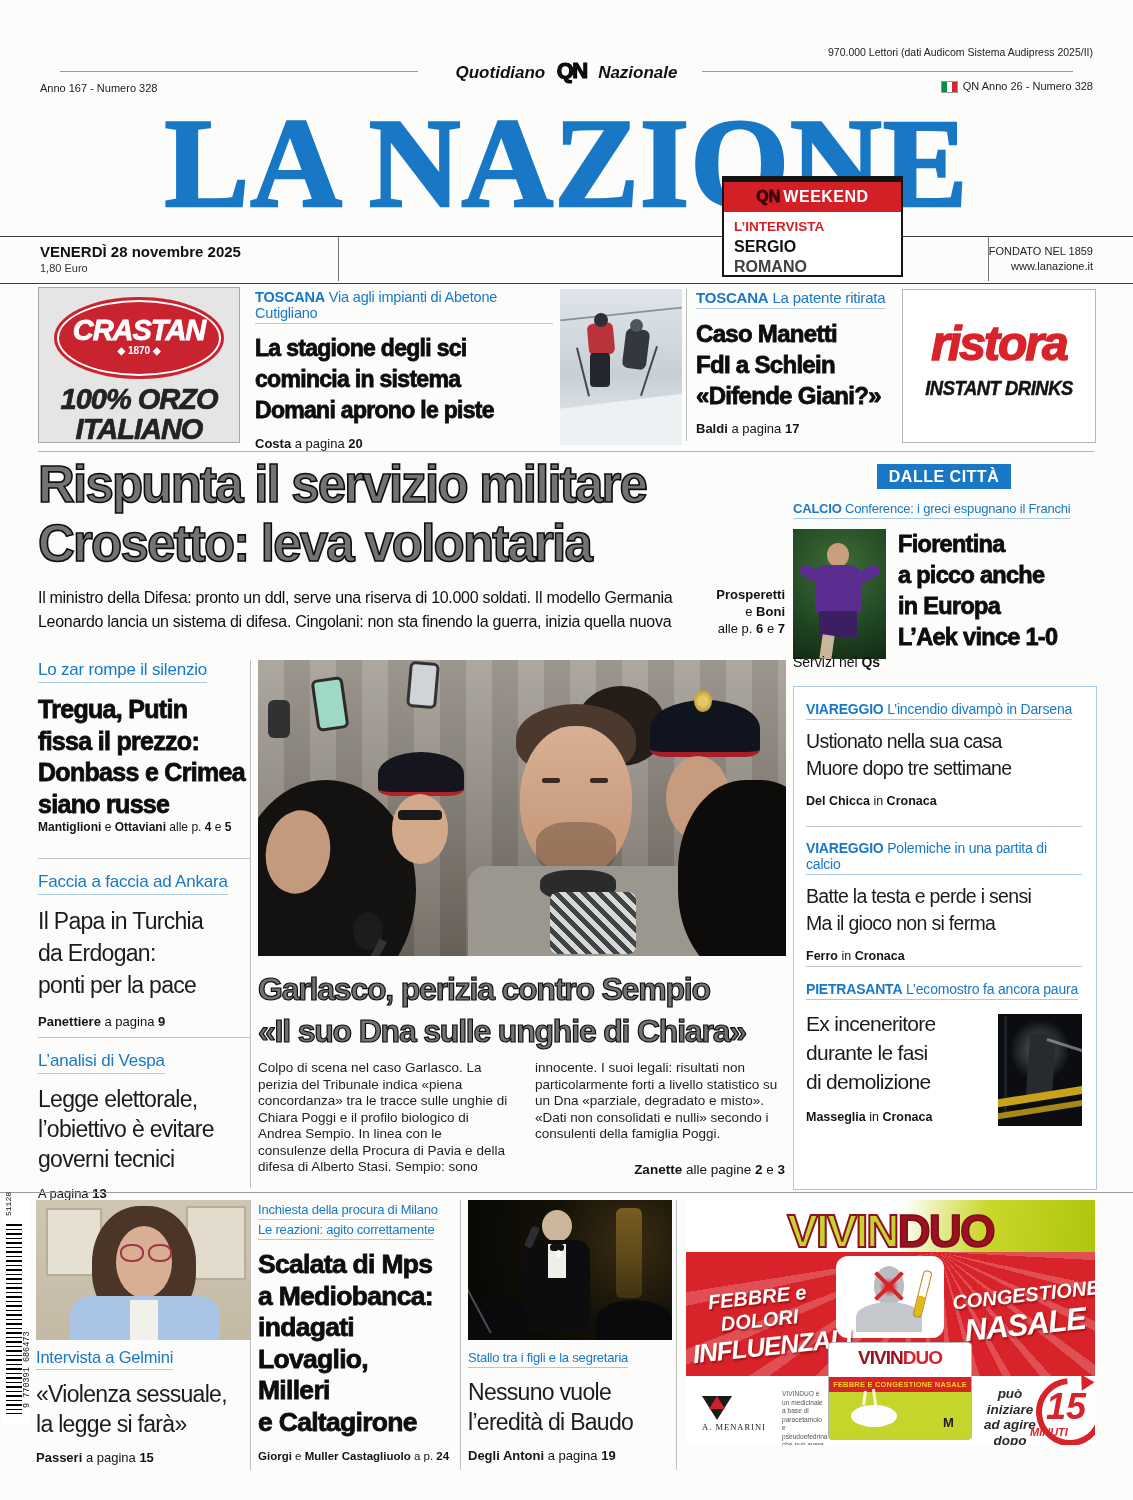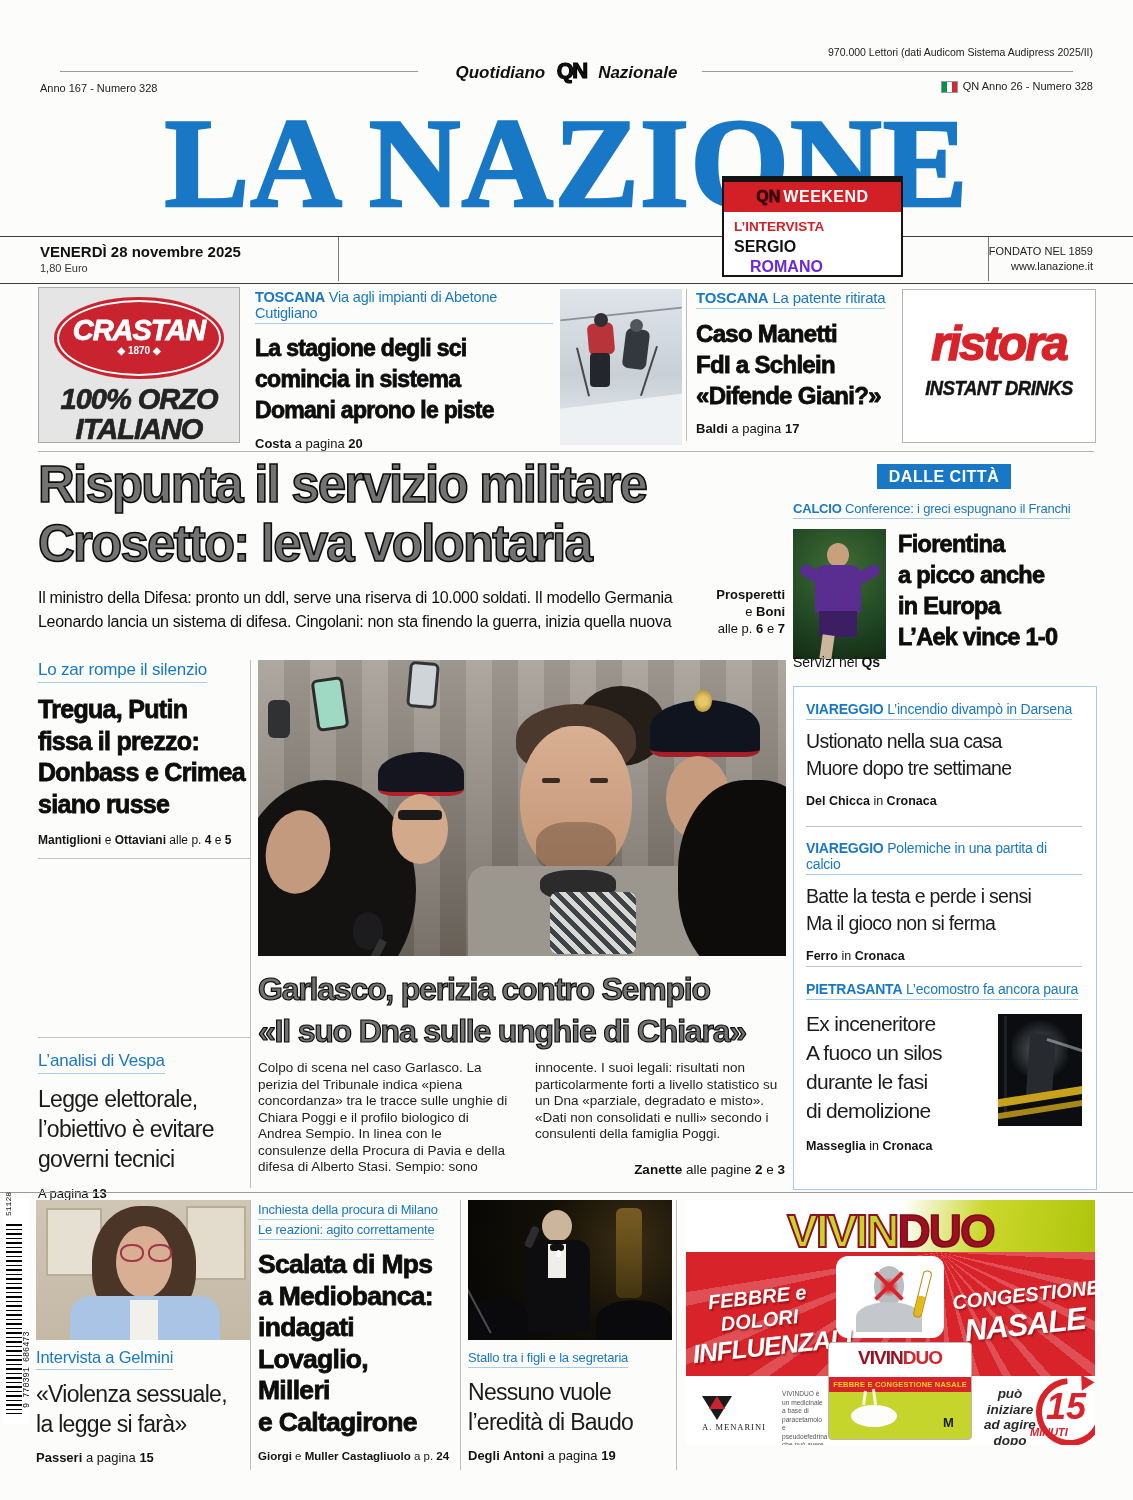--- a/index.html
+++ b/index.html
@@ -51,21 +51,21 @@
   <div class="abs masthead" style="top:100px;left:0;width:100%;text-align:center;font-size:127px;">LA NAZIONE</div>
 
   <div class="abs" style="top:176px;left:722px;width:177px;height:97px;background:#fff;border:2px solid #141414;z-index:6;">
     <div style="height:4px;background:#141414;"></div>
     <div style="height:30px;background:#d31f26;display:flex;align-items:center;justify-content:center;gap:3px;">
       <span style="font-weight:700;font-size:16px;color:#35080a;-webkit-text-stroke:0.8px #35080a;">QN</span>
       <span style="font-weight:700;font-size:16px;color:#fff;letter-spacing:0.5px;">WEEKEND</span>
     </div>
     <div style="padding:7px 0 0 10px;font-weight:700;font-size:13.5px;color:#d31f26;">L’INTERVISTA</div>
     <div style="padding:3px 0 0 10px;font-weight:700;font-size:16px;line-height:1.25;color:#111;">SERGIO</div>
-    <div style="padding:0 0 0 26px;font-weight:700;font-size:16px;line-height:1.25;color:#6d28d9;">ROMANO</div>
+    <div style="padding:0 0 0 10px;font-weight:700;font-size:16px;line-height:1.25;color:#404040;">ROMANO</div>
   </div>
 
   <div class="abs" style="top:236px;left:0;width:1133px;height:46px;border-top:1.5px solid #3c3c3c;border-bottom:1.5px solid #3c3c3c;"></div>
   <div class="abs" style="top:237px;left:338px;width:1px;height:44px;background:#777;"></div>
   <div class="abs" style="top:237px;left:988px;width:1px;height:44px;background:#777;"></div>
   <div class="abs" style="top:243px;left:40px;font-weight:700;font-size:15px;">VENERDÌ 28 novembre 2025</div>
   <div class="abs" style="top:262px;left:40px;font-size:11px;color:#333;">1,80 Euro</div>
   <div class="abs" style="top:245px;right:40px;text-align:right;font-size:11px;color:#222;">FONDATO NEL 1859</div>
   <div class="abs" style="top:260px;right:40px;text-align:right;font-size:11px;color:#222;">www.lanazione.it</div>
 
@@ -169,21 +169,20 @@
       <div>Batte la testa e perde i sensi</div>
         <div>Ma il gioco non si ferma</div>
     </div>
     <div class="by" style="margin-top:12px;font-size:12.5px;"><span class="b">Ferro</span><span> in </span><span class="b">Cronaca</span></div>
   </div>
   <div class="abs sep" style="top:966px;left:806px;width:276px;"></div>
   <div class="abs" style="top:980px;left:806px;width:276px;">
     <div class="k" style="font-size:14px;"><span class="kb">PIETRASANTA</span><span> L’ecomostro fa ancora paura</span></div>
     <div class="med nw" style="margin-top:9px;font-size:21px;line-height:29px;">
       <div>Ex inceneritore</div>
-        <div>A fuoco un silos</div>
         <div>durante le fasi</div>
         <div>di demolizione</div>
     </div>
     <div class="by" style="margin-top:14px;font-size:12.5px;"><span class="b">Masseglia</span><span> in </span><span class="b">Cronaca</span></div>
   </div>
   <div class="abs ph" style="top:1014px;left:998px;width:84px;height:112px;background:#0b0d10;">
     <div class="abs" style="top:6px;left:14px;width:56px;height:60px;background:radial-gradient(circle,rgba(190,195,200,0.45) 0%,rgba(120,125,130,0.2) 55%,transparent 75%);"></div>
     <div class="abs" style="top:20px;left:30px;width:26px;height:64px;background:#272b30;border-radius:4px;transform:rotate(4deg);"></div>
     <div class="abs" style="top:2px;left:6px;width:3px;height:100px;background:#1c2125;"></div>
     <div class="abs" style="top:30px;left:48px;width:40px;height:3px;background:rgba(200,210,220,0.5);transform:rotate(18deg);"></div>
@@ -194,24 +193,33 @@
   <div class="abs vsep" style="top:660px;left:250px;height:528px;"></div>
 
   <div class="abs" style="top:660px;left:38px;width:212px;">
     <div class="k" style="font-size:17px;">Lo zar rompe il silenzio</div>
     <div class="fat nw" style="margin-top:11px;font-size:25px;line-height:31.5px;">
       <div>Tregua, Putin</div>
         <div>fissa il prezzo:</div>
         <div>Donbass e Crimea</div>
         <div>siano russe</div>
     </div>
-    <div class="by nw" style="margin-top:13px;font-size:12px;"><span class="b">Mantiglioni</span><span> e </span><span class="b">Ottaviani</span><span> alle p. </span><span class="b">4</span><span> e </span><span class="b">5</span></div>
+    <div class="by nw" style="font-size:12px;"><span class="b">Mantiglioni</span><span> e </span><span class="b">Ottaviani</span><span> alle p. </span><span class="b">4</span><span> e </span><span class="b">5</span></div>
   </div>
   <div class="abs sep" style="top:858px;left:38px;width:212px;"></div>
 
+  <div class="abs" style="top:872px;left:38px;width:212px;">
+    <div class="k" style="font-size:17px;">Faccia a faccia ad Ankara</div>
+    <div class="med nw" style="margin-top:10px;font-size:23px;line-height:32px;">
+      <div>Il Papa in Turchia</div>
+        <div>da Erdogan:</div>
+        <div>ponti per la pace</div>
+    </div>
+    <div class="by" style="margin-top:13px;font-size:13px;"><span class="b">Panettiere</span><span> a pagina </span><span class="b">9</span></div>
+  </div>
   <div class="abs sep" style="top:1037px;left:38px;width:212px;"></div>
 
   <div class="abs" style="top:1051px;left:38px;width:212px;">
     <div class="k" style="font-size:17px;">L’analisi di Vespa</div>
     <div class="med nw" style="margin-top:10px;font-size:23px;line-height:30px;">
       <div>Legge elettorale,</div>
         <div>l’obiettivo è evitare</div>
         <div>governi tecnici</div>
     </div>
     <div class="by" style="margin-top:12px;font-size:13px;"><span>A pagina </span><span class="b">13</span></div>

